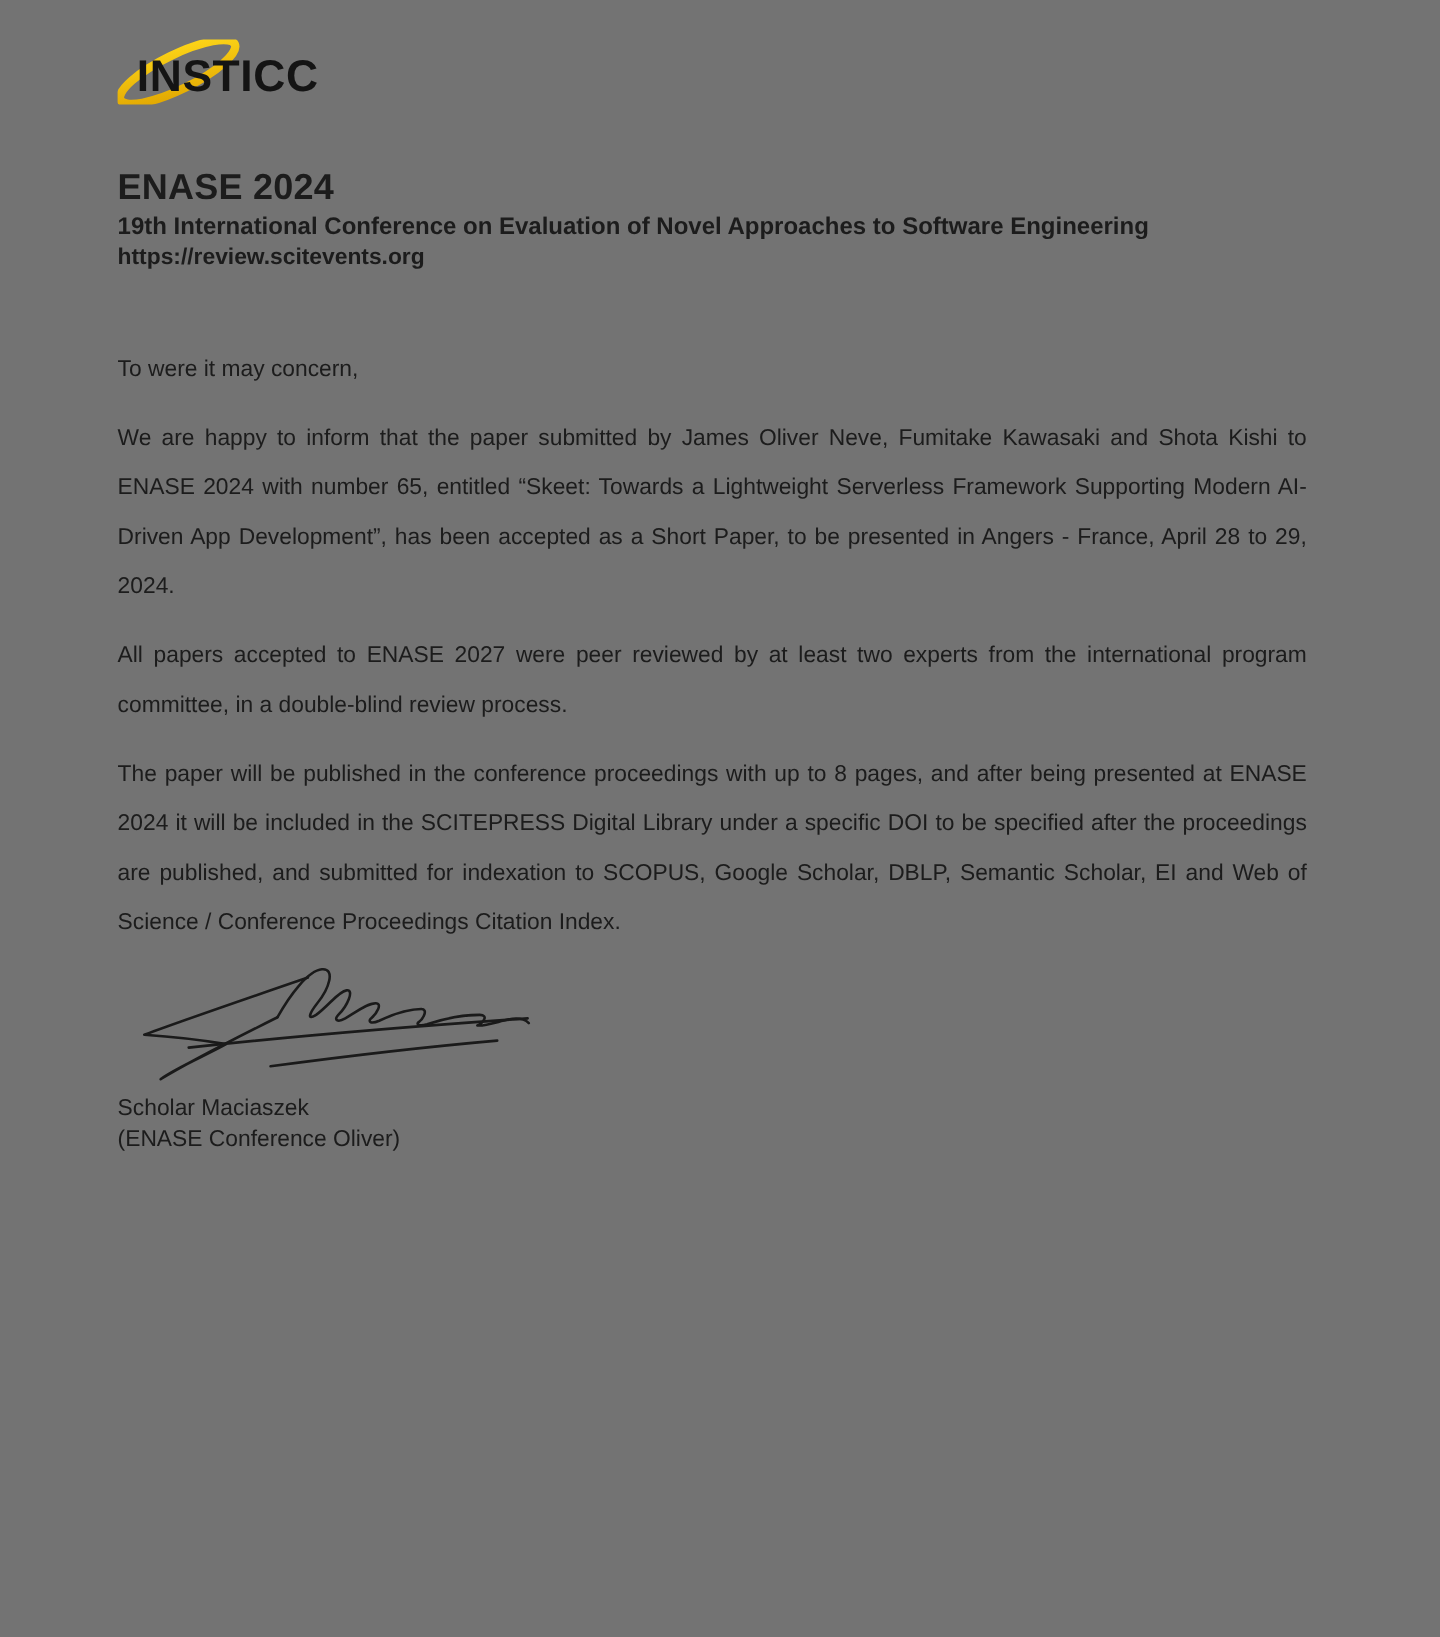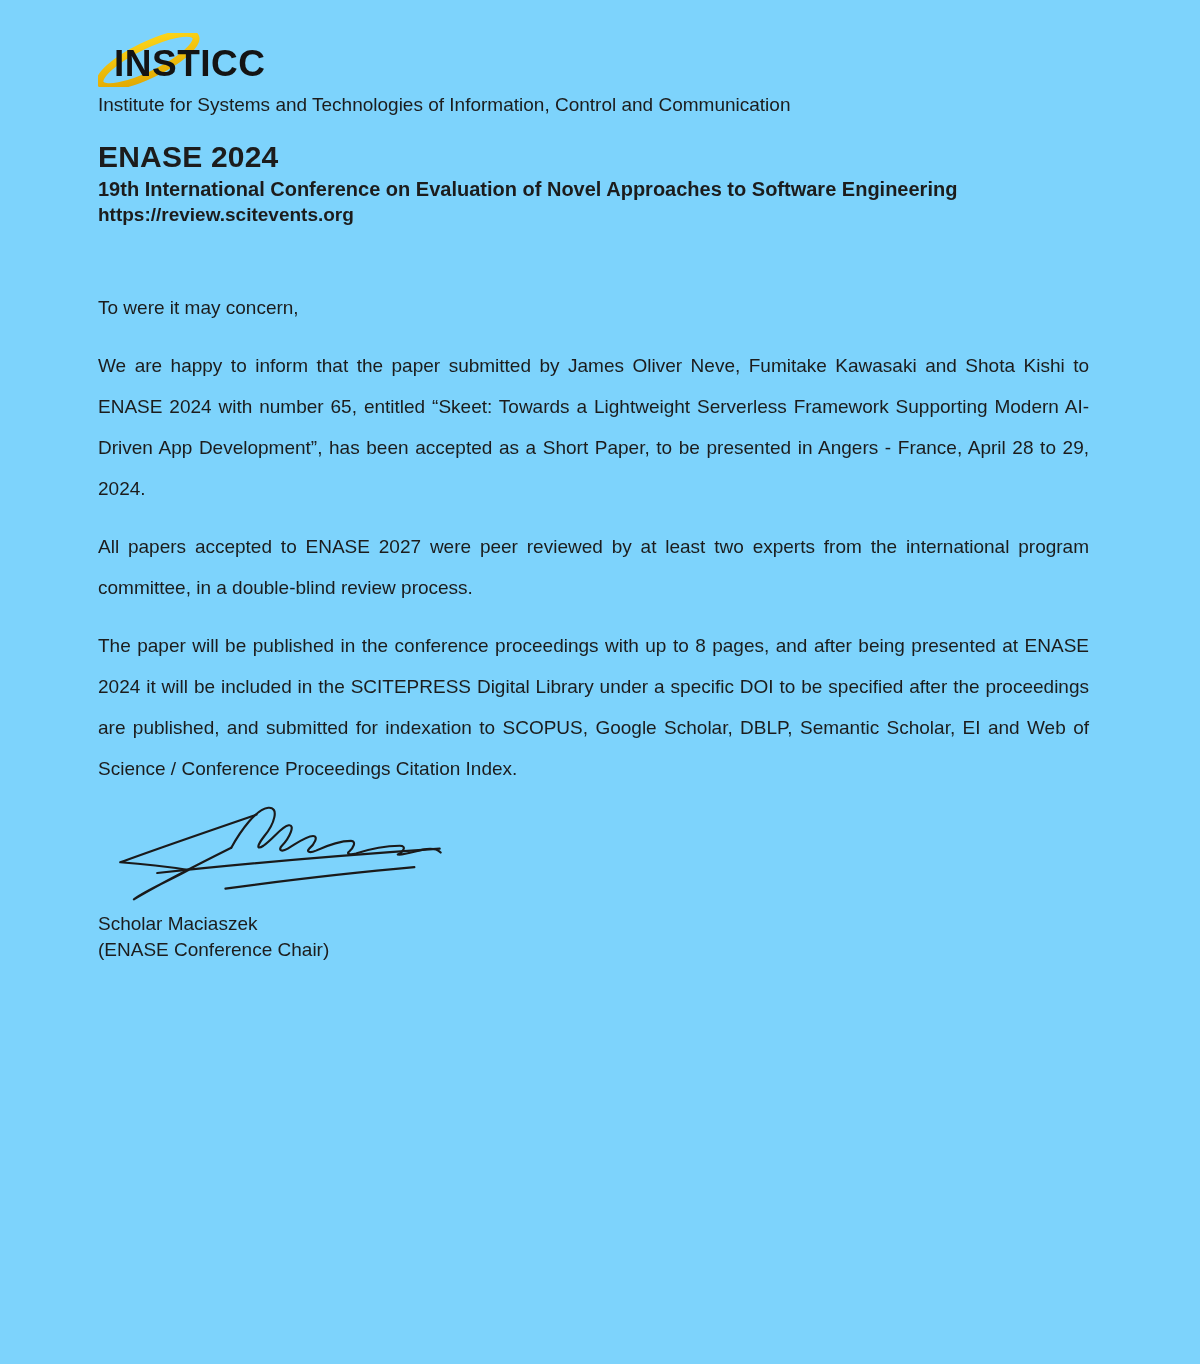--- a/index.html
+++ b/index.html
@@ -1,34 +1,34 @@
 <!DOCTYPE html>
 <html><head>
 <meta charset="utf-8">
 <style>
   html, body { margin: 0; padding: 0; background: #ffffff; }
   .page {
     position: relative;
     width: 1200px;
     height: 1364px;
-    background: #7dd3fc;
+    background: #737373;
     color: #1c1c1c;
     font-family: "Liberation Sans", sans-serif;
     box-sizing: border-box;
     padding: 33px 95px 0 98px;
     overflow: hidden;
   }
   .logo-svg { display: block; width: 192px; height: 54px; }
   .tagline {
     margin-top: 6px;
     font-size: 19px;
     line-height: 24px;
     color: #1c1c1c;
   }
-  .conf-header { margin-top: 24px; }
+  .conf-header { margin-top: 54px; }
   .conf-title {
     font-size: 30px;
     font-weight: bold;
     line-height: 32px;
     letter-spacing: 0.2px;
   }
   .conf-subtitle {
     margin-top: 4px;
     font-size: 20px;
     font-weight: bold;
@@ -73,21 +73,20 @@
         <linearGradient id="goldGrad" x1="0" y1="1" x2="1" y2="0">
           <stop offset="0" stop-color="#DFA400"></stop>
           <stop offset="1" stop-color="#FFD91A"></stop>
         </linearGradient>
       </defs>
       <ellipse cx="50" cy="27" rx="53" ry="14.5" transform="rotate(-26 50 27)" fill="none" stroke="url(#goldGrad)" stroke-width="7"></ellipse>
       <text x="16" y="43" font-family="Liberation Sans, sans-serif" font-size="37" font-weight="bold" fill="#141414" letter-spacing="0.5">INSTICC</text>
     </svg>
   </div>
 
-  <div class="tagline">Institute for Systems and Technologies of Information, Control and Communication</div>
 
   <div class="conf-header">
     <div class="conf-title">ENASE 2024</div>
     <div class="conf-subtitle">19th International Conference on Evaluation of Novel Approaches to Software Engineering</div>
     <div class="conf-url">https://review.scitevents.org</div>
   </div>
 
   <div class="salutation">To were it may concern,</div>
 
   <p class="body-paragraph">We are happy to inform that the paper submitted by James Oliver Neve, Fumitake Kawasaki and Shota Kishi to ENASE 2024 with number 65, entitled “Skeet: Towards a Lightweight Serverless Framework Supporting Modern AI-Driven App Development”, has been accepted as a Short Paper, to be presented in Angers - France, April 28 to 29, 2024.</p>
@@ -100,15 +99,15 @@
       <g fill="none" stroke="#1a1a1a" stroke-width="2.2" stroke-linecap="round" stroke-linejoin="round">
         <path d="M150 16 C115 28 45 52 10 65 C40 67 62 70 80 73 C62 83 38 93 24 103 C52 86 96 64 124 50"></path>
         <path d="M124 50 C134 32 150 10 162 9 C174 8 168 26 158 38 C151 47 149 53 157 48 C168 40 176 28 183 27 C190 26 184 40 176 48 C172 52 175 55 182 51 C192 45 201 38 208 38 C214 38 209 47 204 51 C201 54 204 56 211 53 C224 47 238 43 247 43 C253 43 249 51 245 54 C242 56 245 58 252 56 C267 51 283 48 297 48 C305 48 300 55 295 57 C300 58 312 54 321 52 C330 50 336 52 339 55"></path>
         <path d="M48 76 C140 66 250 57 338 51"></path>
         <path d="M118 92 C185 83 255 75 312 70"></path>
       </g>
     </svg>
   </div>
 
   <div class="signer-name">Scholar Maciaszek</div>
-  <div class="signer-role">(ENASE Conference Chair)</div>
+  <div class="signer-role">(ENASE Conference Oliver)</div>
 
 </div>
 
 </body></html>

